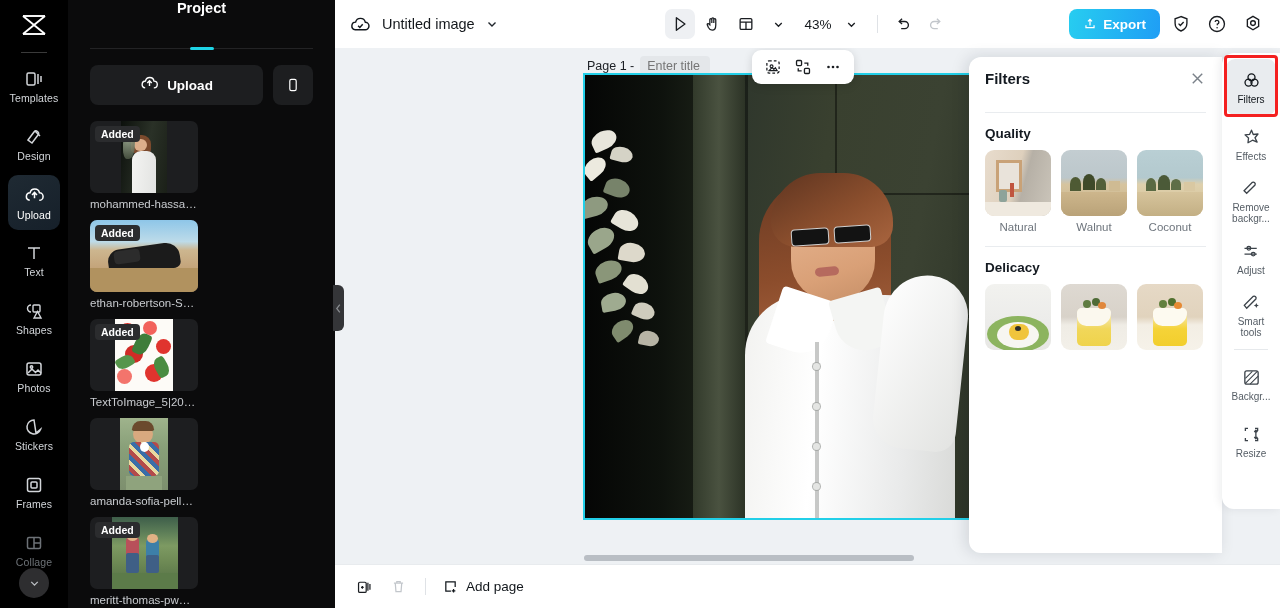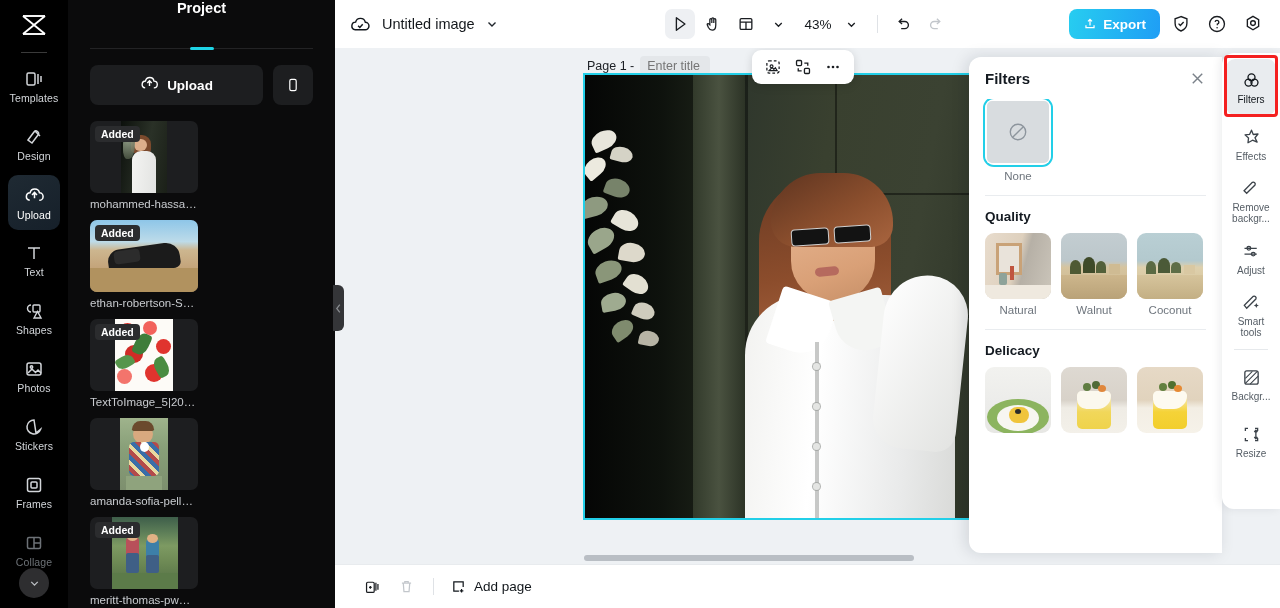--- a/index.html
+++ b/index.html
@@ -242,21 +242,21 @@
   .titem.active .tl { color: #10151a; }
   .trail-hr { width: 34px; height: 1px; background: #e6e9ec; margin: 5px 0 6px; }
   .redbox {
     position: absolute; right: 2px; top: 55px; width: 54px; height: 62px;
     border: 3px solid #f42020; border-radius: 4px; z-index: 30; pointer-events: none;
   }
 
   
   .bottombar {
     height: 44px; flex: 0 0 44px; background: #fff;
-    display: flex; align-items: center; padding: 0 22px; border-top: 1px solid #e8ebee;
+    display: flex; align-items: center; padding: 0 14px; border-top: 1px solid #e8ebee;
     position: relative; z-index: 20;
   }
   .bb-left { display: flex; align-items: center; gap: 4px; }
   .addpage {
     display: flex; align-items: center; gap: 7px; font-size: 13.5px; color: #11161b;
     cursor: pointer; padding: 0 4px;
   }
   .bb-right { margin-left: auto; display: flex; align-items: center; gap: 2px; }
   .pageno { font-size: 12.5px; color: #11161b; padding: 0 9px; }
   .bb-div { width: 1px; height: 17px; background: #dfe2e6; margin: 0 8px; }
@@ -679,33 +679,20 @@
         <span class="fp-title">Filters</span>
         <span class="fp-close">
           <svg width="17" height="17" viewBox="0 0 18 18" fill="none" stroke="currentColor" stroke-width="1.5">
             <path d="M4 4l10 10M14 4L4 14"></path>
           </svg>
         </span>
       </div>
 
       <div class="fp-body">
 
-        <div class="fp-grid">
-          <div class="fitem sel">
-            <div class="fthumb" style="background:#d8dcdf">
-              <span class="none-inner">
-                <svg width="22" height="22" viewBox="0 0 24 24" fill="none" stroke="currentColor" stroke-width="1.5">
-                  <circle cx="12" cy="12" r="8.4"></circle>
-                    <path d="M6.2 17.8 17.8 6.2"></path>
-                </svg>
-              </span>
-            </div>
-            <div class="fcap">None</div>
-          </div>
-        </div>
 
         <div class="fp-hr"></div>
         <div class="fp-sec-title">Quality</div>
 
         <div class="fp-grid">
           <div class="fitem">
             <div class="fthumb" style="background:linear-gradient(105deg,#e8dccd 0%,#ded0bd 46%,#b6b0a6 58%,#ccc6bb 100%)">
               <div style="position:absolute;left:11px;top:10px;width:26px;height:32px;border:3px solid #c9a277;background:#e9e3da;"></div>
               <div style="position:absolute;left:14px;top:40px;width:8px;height:12px;background:#8ea39a;border-radius:2px;"></div>
               <div style="position:absolute;left:25px;top:33px;width:4px;height:14px;background:#c0553f;"></div>

